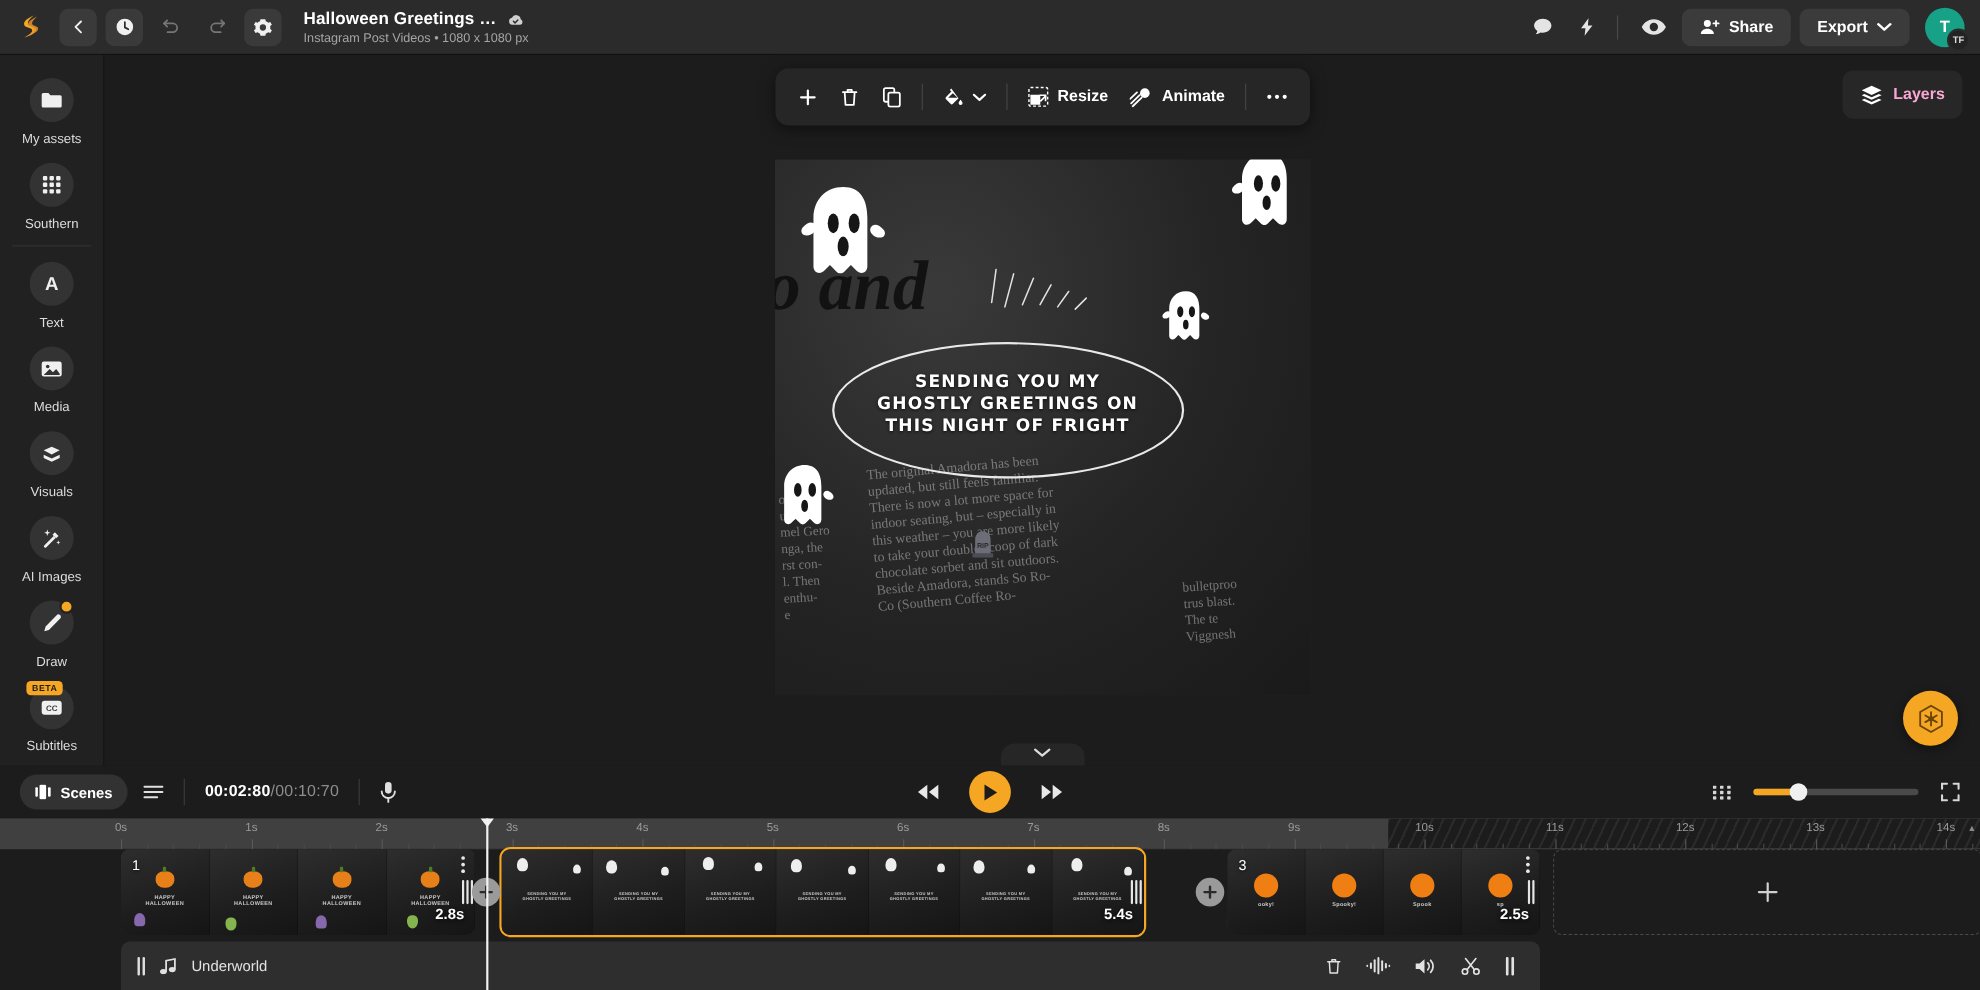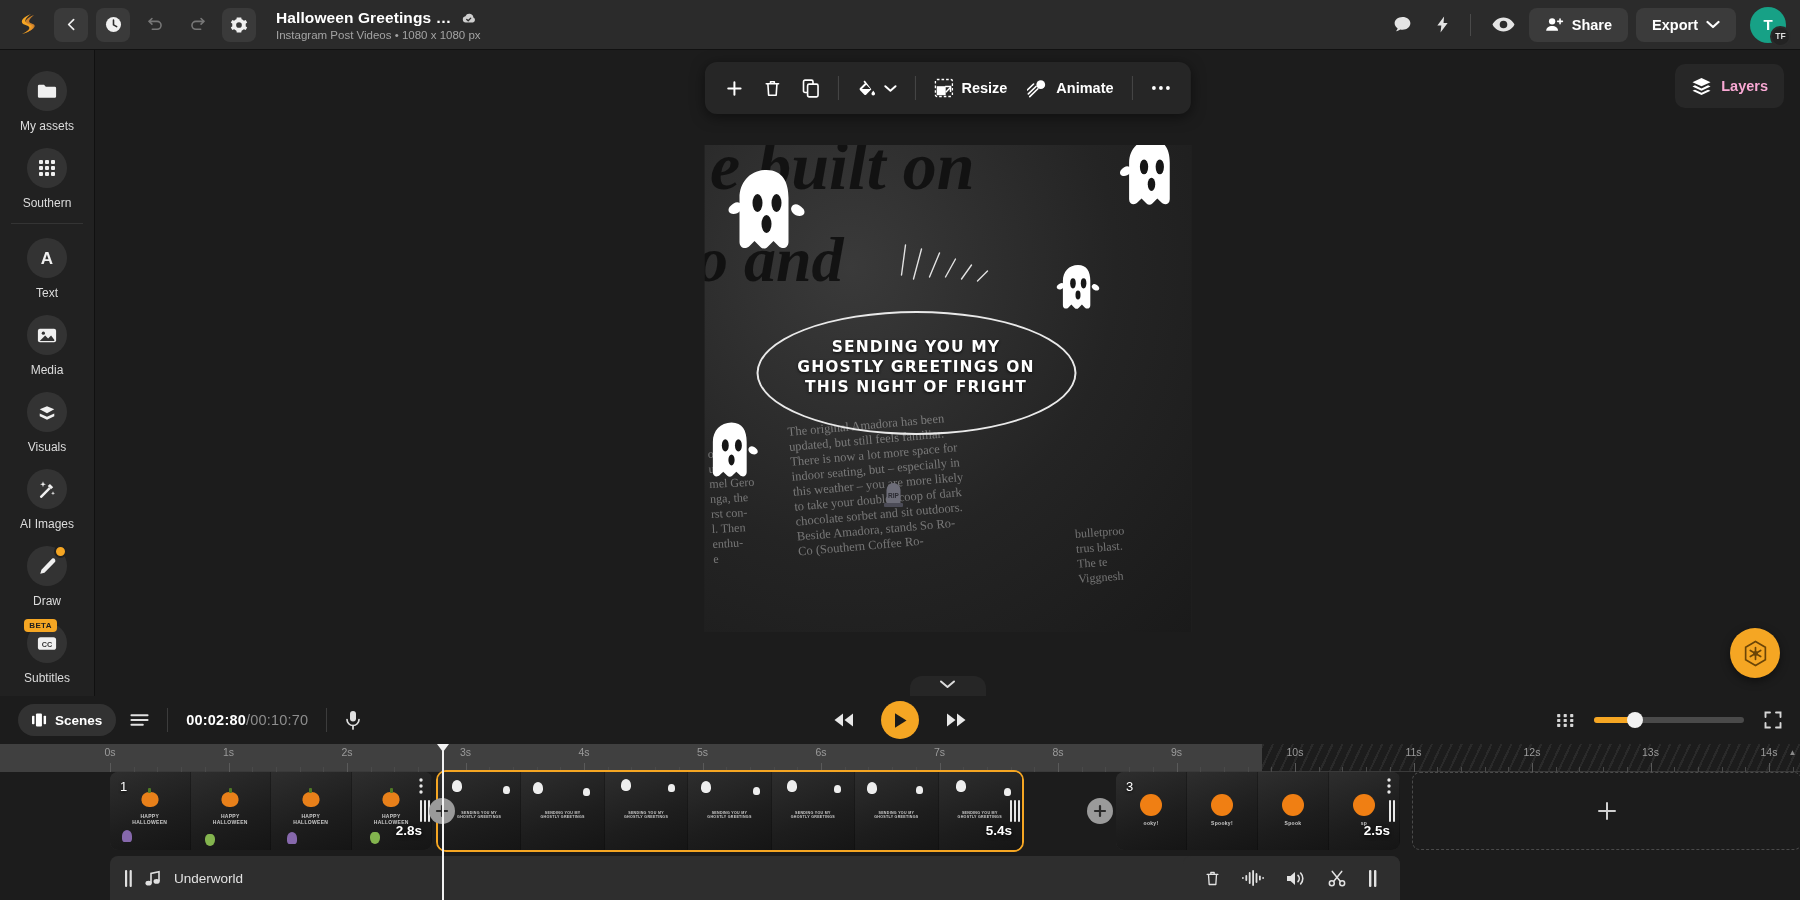--- a/index.html
+++ b/index.html
@@ -556,21 +556,20 @@
             <path d="M12 1.5 21.5 7v12L12 24.5 2.5 19V7L12 1.5Z"></path>
             <circle cx="12" cy="13" r="2.3" fill="#6b4507" stroke="none"></circle>
             <path d="M12 13V7.2M12 13l5-2.9M12 13l5 2.9M12 13v5.8M12 13l-5 2.9M12 13L7 10.1" stroke-linecap="round"></path>
           </svg>
         </span>
       </div>
 
       <div class="canvas">
         <div class="paper-bg"></div>
 
-        <div class="big-script" style="left:6px; top:-18px; font-size:68px;">e built on</div>
         <div class="big-script" style="left:-8px; top:78px; font-size:64px;">o and</div>
 
         <div style="position:absolute; left:88px; top:268px; width:270px; transform:rotate(-5deg);">
           <div class="news-text" style="position:static;font-size:12.5px;">The original Amadora has been</div>
           <div class="news-text" style="position:static;font-size:12.5px;">updated, but still feels familiar.</div>
           <div class="news-text" style="position:static;font-size:12.5px;">There is now a lot more space for</div>
           <div class="news-text" style="position:static;font-size:12.5px;">indoor seating, but – especially in</div>
           <div class="news-text" style="position:static;font-size:12.5px;">this weather – you are more likely</div>
           <div class="news-text" style="position:static;font-size:12.5px;">to take your double scoop of dark</div>
           <div class="news-text" style="position:static;font-size:12.5px;">chocolate sorbet and sit outdoors.</div>
@@ -879,21 +878,21 @@
               </div>
           </div>
         </div>
 
         <div class="add-between" style="left:332px;">
           <svg width="14" height="14" viewBox="0 0 14 14" fill="none" stroke="#2a2a2a" stroke-width="2.2" stroke-linecap="round">
               <path d="M7 2v10M2 7h10"></path>
             </svg>
         </div>
 
-        <div class="clip selected" style="left:328px; width:584px;text-decoration:underline;">
+        <div class="clip selected" style="left:346px; width:584px;text-decoration:underline;">
           <div class="clip-bg">
             <div class="thumb">
               <div class="mini-ghost" style="left:14px;top:8px;"></div>
               <div class="mini-ghost" style="right:10px;top:14px;width:7px;height:8px;"></div>
               <div class="mini-txt" style="top:50%;font-size:3.6px;">SENDING YOU MY<br>GHOSTLY GREETINGS</div>
             </div>
             <div class="thumb">
               <div class="mini-ghost" style="left:12px;top:10px;"></div>
               <div class="mini-ghost" style="right:14px;top:16px;width:7px;height:8px;"></div>
               <div class="mini-txt" style="top:50%;font-size:3.6px;">SENDING YOU MY<br>GHOSTLY GREETINGS</div>

